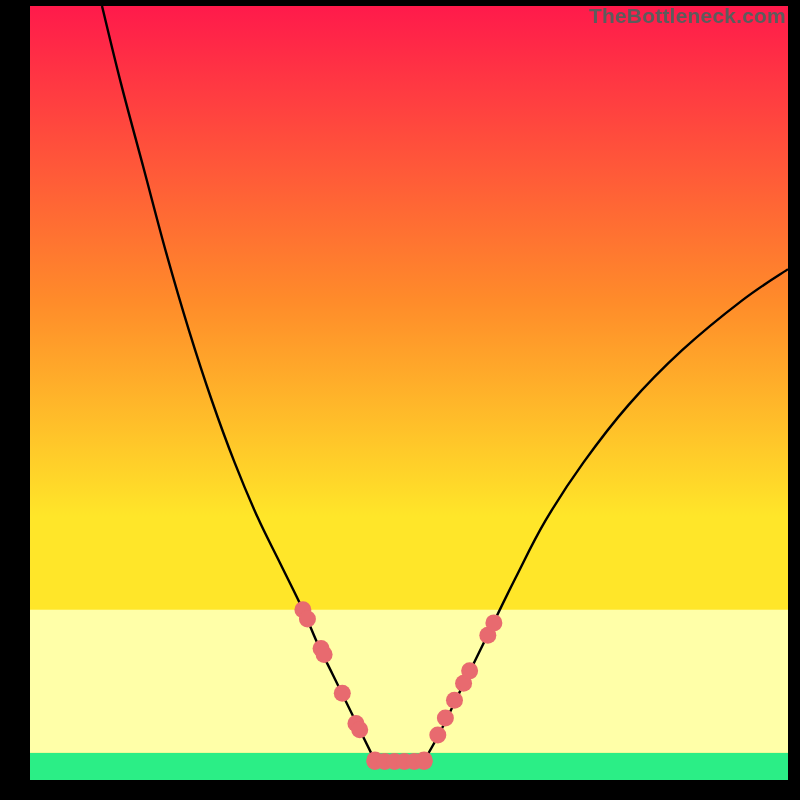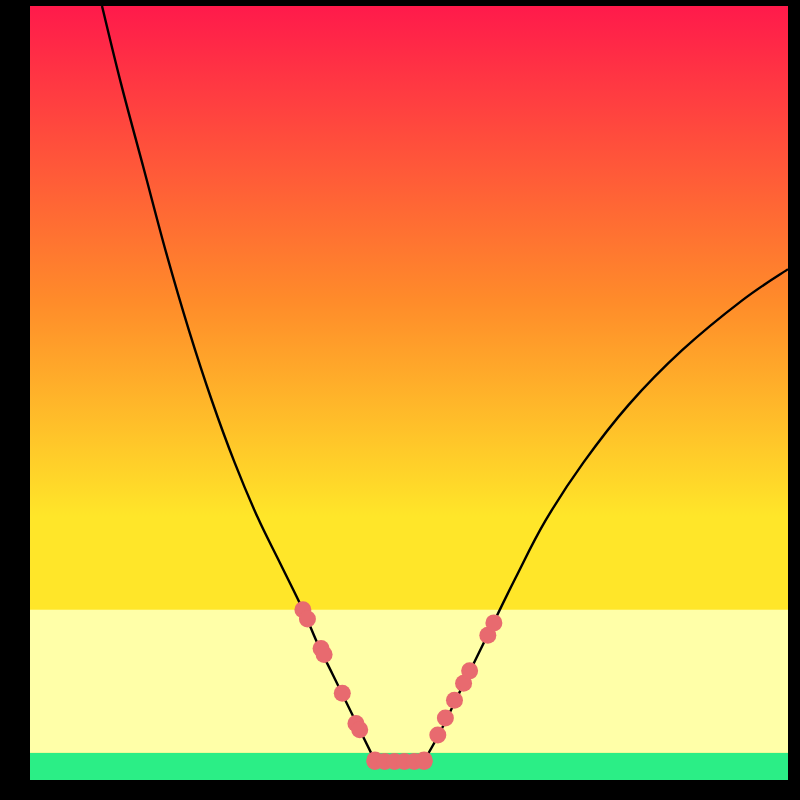--- a/index.html
+++ b/index.html
@@ -77,13 +77,14 @@
           <circle cx="463.90" cy="616.88" r="8.5" fill="#e86a6f"></circle>
           <circle cx="344.89" cy="755.42" r="8.5" fill="#e86a6f"></circle>
           <circle cx="354.74" cy="755.42" r="8.5" fill="#e86a6f"></circle>
           <circle cx="364.60" cy="755.42" r="8.5" fill="#e86a6f"></circle>
           <circle cx="374.45" cy="755.42" r="8.5" fill="#e86a6f"></circle>
           <circle cx="384.31" cy="755.42" r="8.5" fill="#e86a6f"></circle>
           <circle cx="394.16" cy="755.42" r="8.5" fill="#e86a6f"></circle>
         </g>
     </svg>
   </div>
+  <div class="watermark">TheBottleneck.com</div>
 </div>
 
 </body></html>

